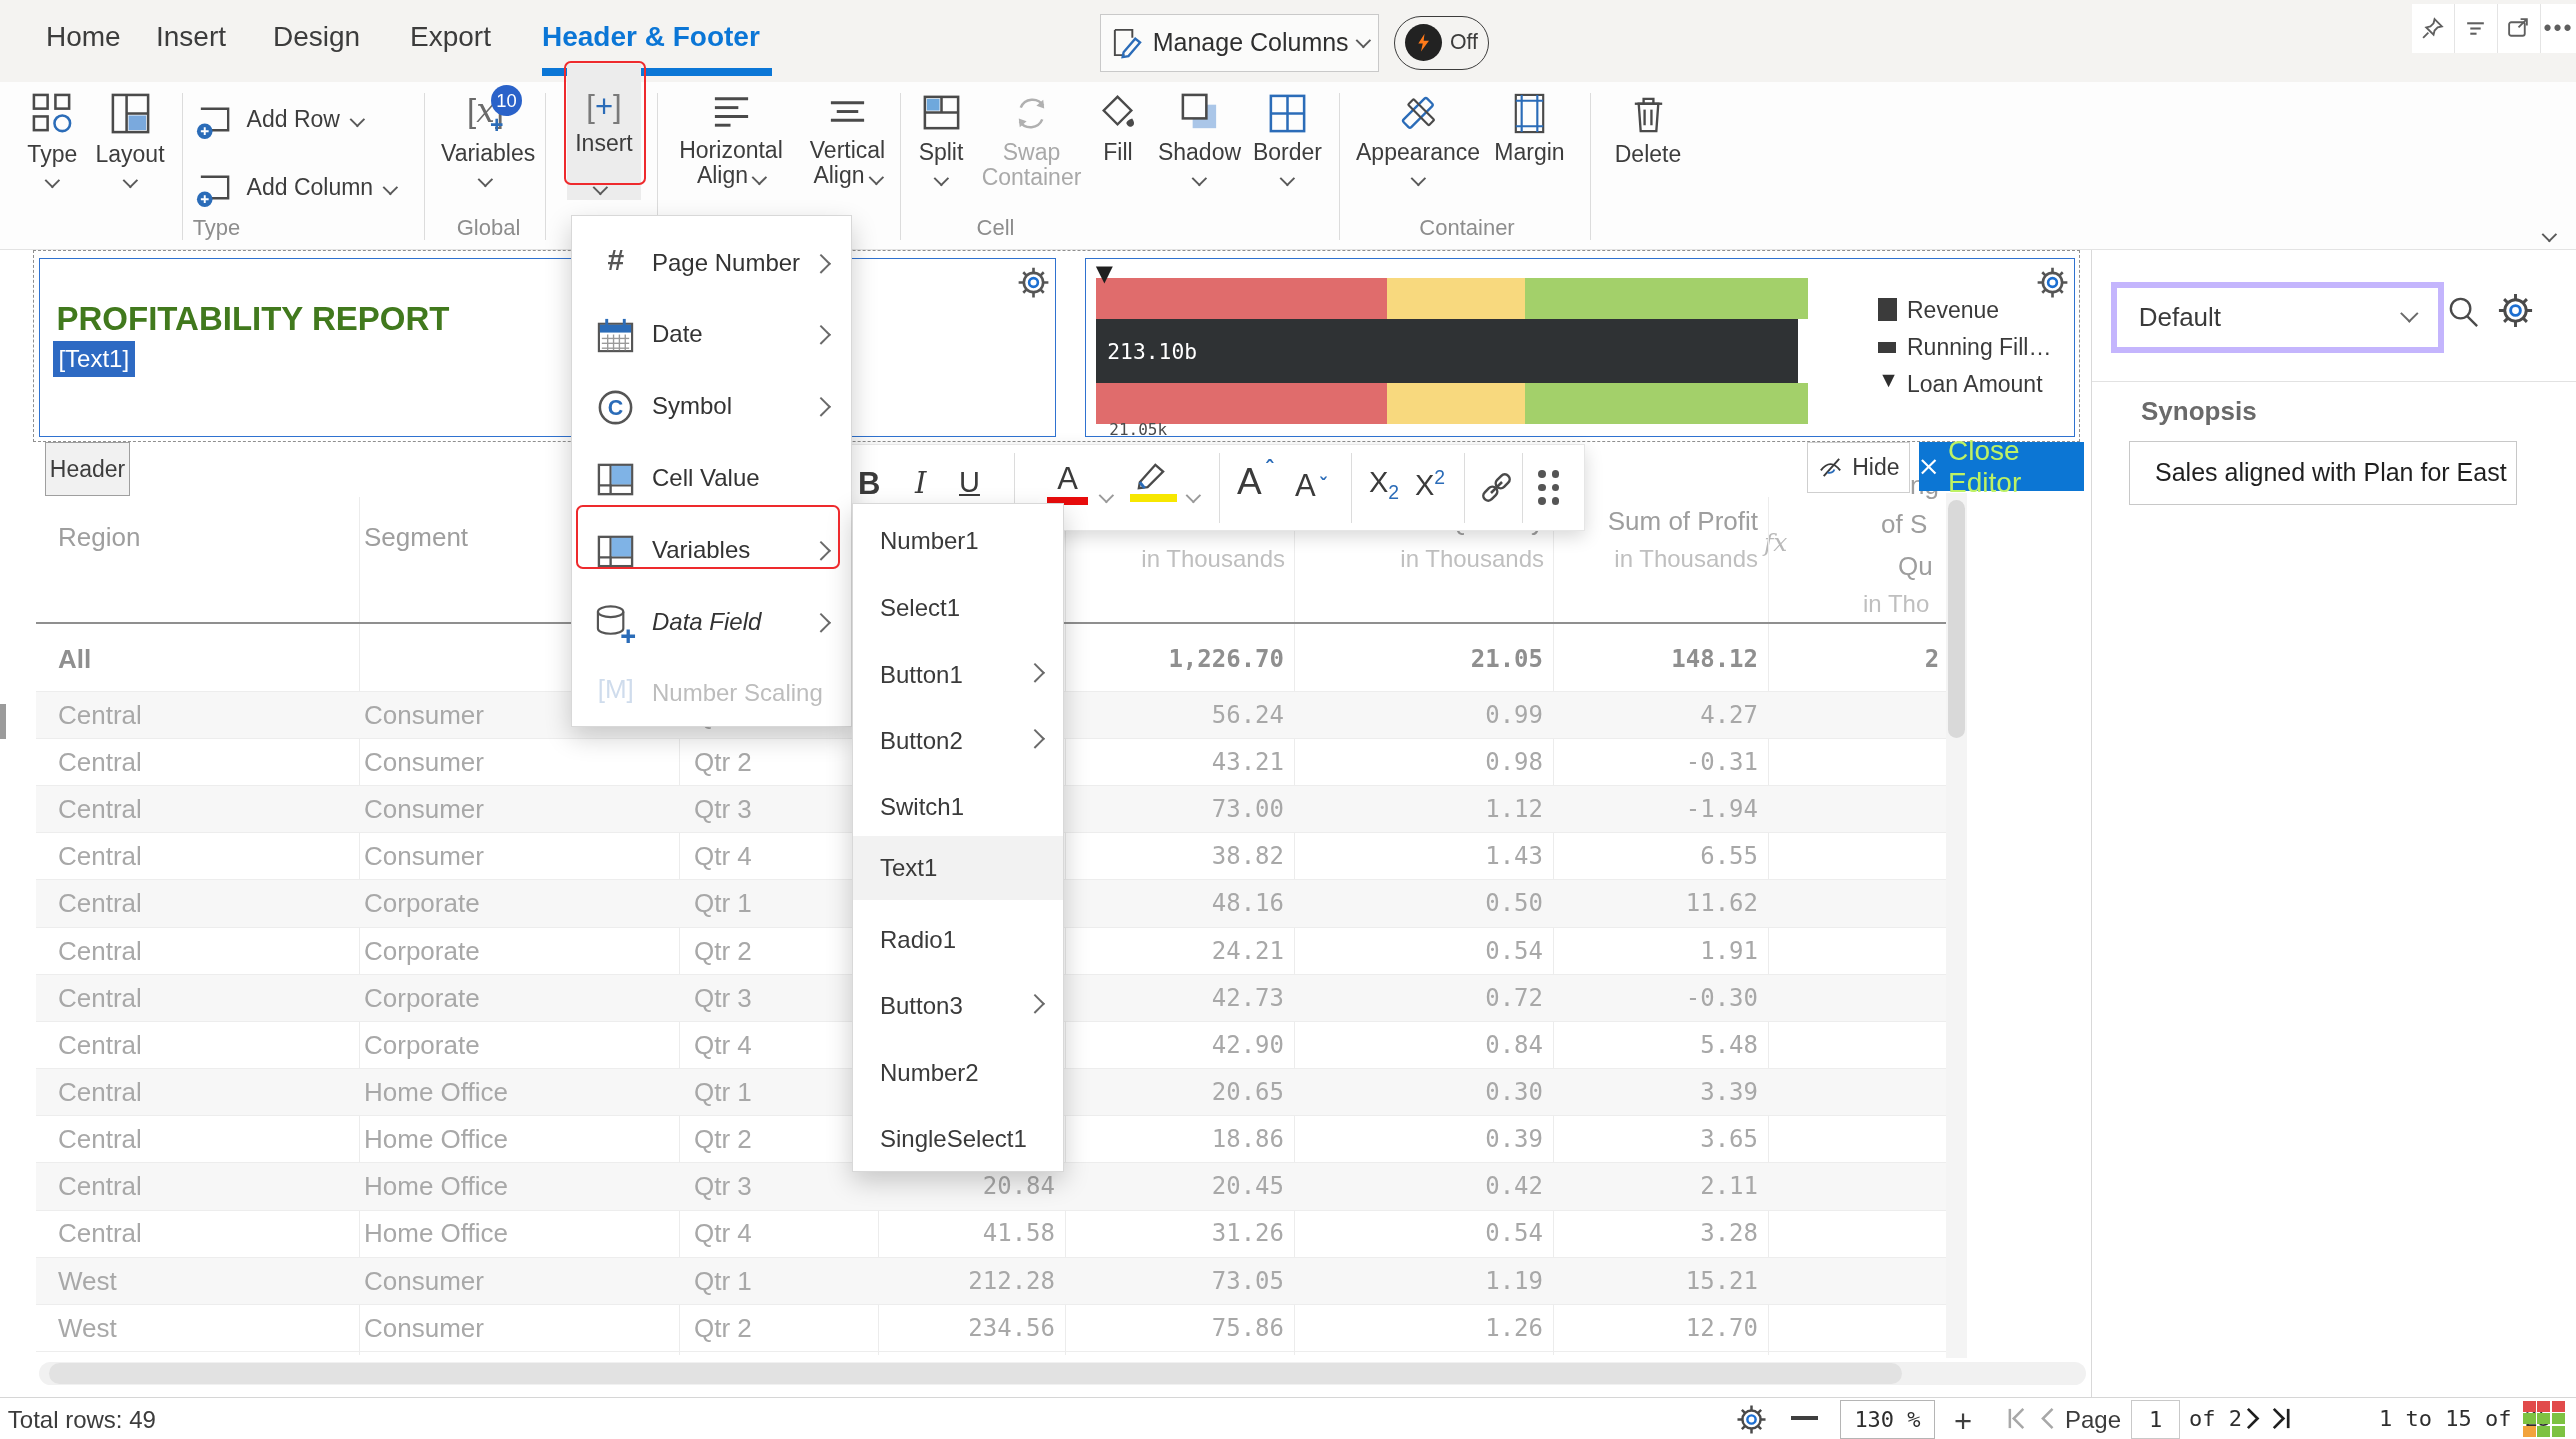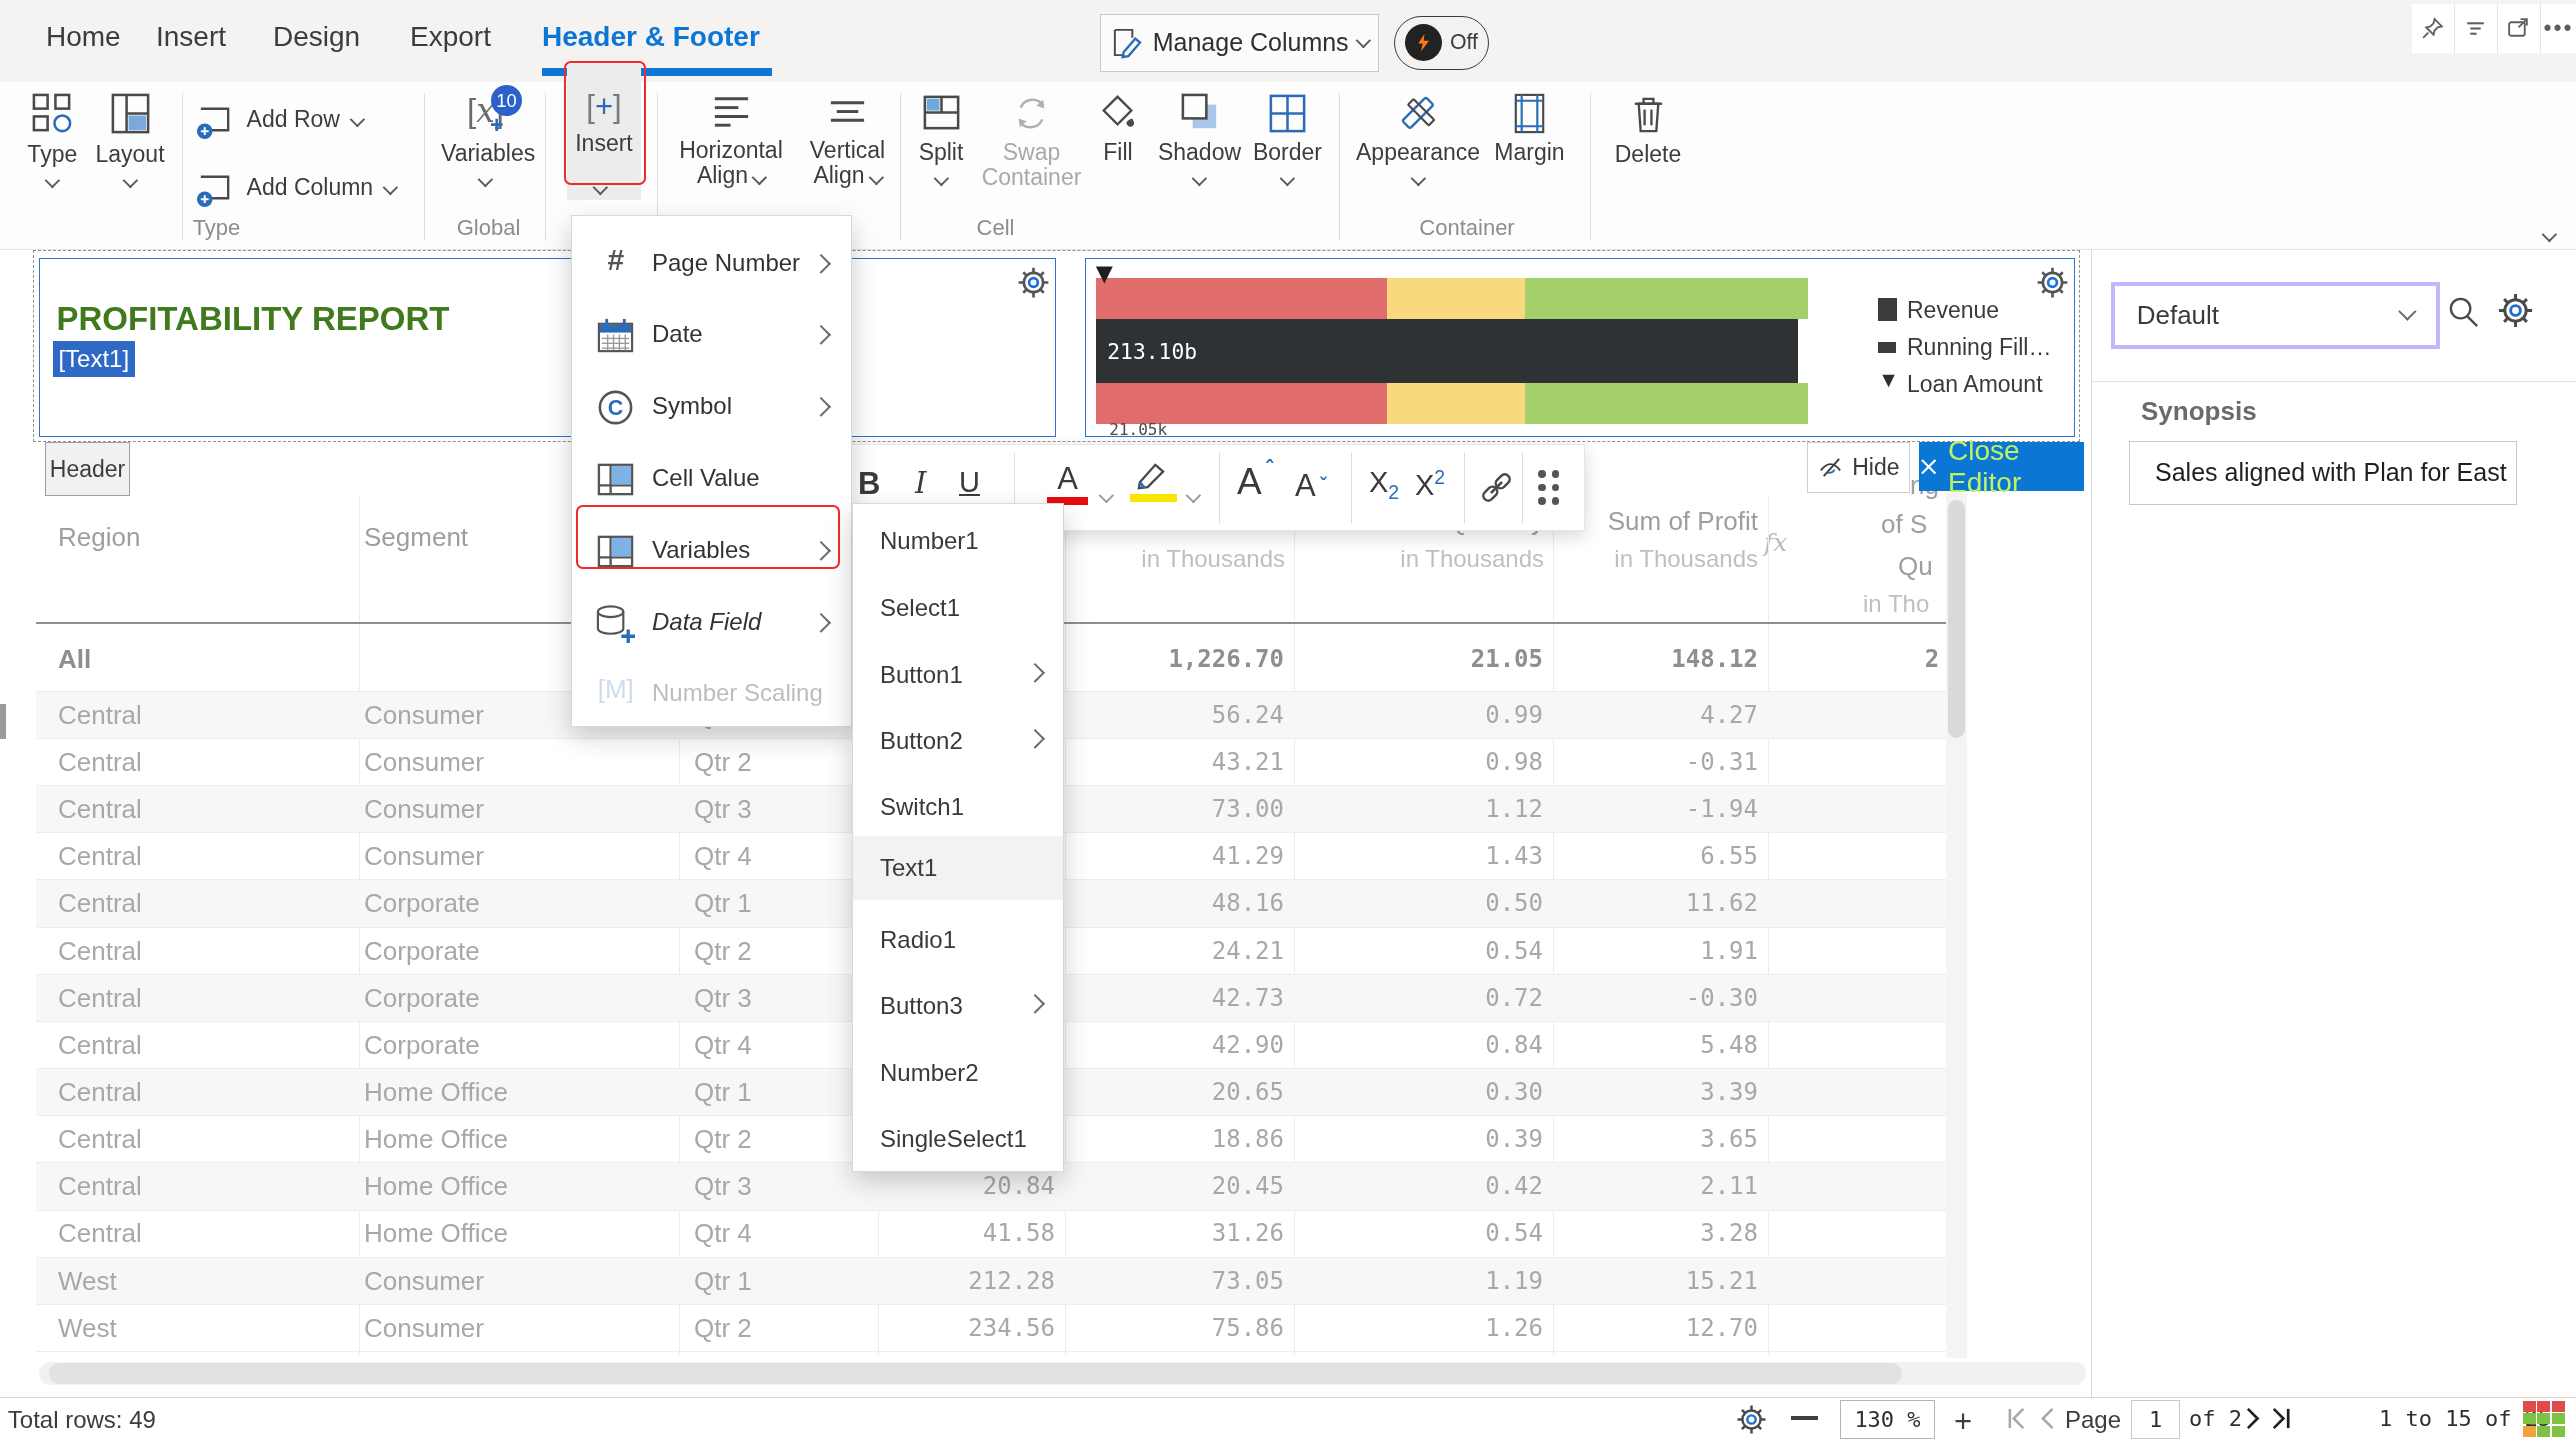--- a/index.html
+++ b/index.html
@@ -355,21 +355,21 @@
         <div style="position: absolute; line-height: 47px; white-space: nowrap; right: 662px; font-family: &quot;DejaVu Sans Mono&quot;, monospace; font-size: 24px; color: rgb(168, 168, 168); font-weight: normal;">73.00</div>
         <div style="position: absolute; line-height: 47px; white-space: nowrap; right: 403px; font-family: &quot;DejaVu Sans Mono&quot;, monospace; font-size: 24px; color: rgb(168, 168, 168); font-weight: normal;">1.12</div>
         <div style="position: absolute; line-height: 47px; white-space: nowrap; right: 188px; font-family: &quot;DejaVu Sans Mono&quot;, monospace; font-size: 24px; color: rgb(168, 168, 168); font-weight: normal;">-1.94</div>
       </div>
       <div style="position: absolute; left: 36px; top: 832px; width: 1910px; height: 1px; background: rgb(237, 237, 237);"></div>
       <div style="position: absolute; left: 36px; top: 833px; width: 1910px; height: 47px; overflow: hidden;">
         <div style="position: absolute; line-height: 47px; white-space: nowrap; left: 22px; font-size: 26px; color: rgb(168, 168, 168); font-weight: normal;">Central</div>
         <div style="position: absolute; line-height: 47px; white-space: nowrap; left: 328px; font-size: 26px; color: rgb(168, 168, 168); font-weight: normal;">Consumer</div>
         <div style="position: absolute; line-height: 47px; white-space: nowrap; left: 658px; font-size: 26px; color: rgb(168, 168, 168); font-weight: normal;">Qtr 4</div>
         <div style="position: absolute; line-height: 47px; white-space: nowrap; right: 891px; font-family: &quot;DejaVu Sans Mono&quot;, monospace; font-size: 24px; color: rgb(168, 168, 168); font-weight: normal;">3</div>
-        <div style="position: absolute; line-height: 47px; white-space: nowrap; right: 662px; font-family: &quot;DejaVu Sans Mono&quot;, monospace; font-size: 24px; color: rgb(168, 168, 168); font-weight: normal;">41.29</div>
+        <div style="position: absolute; line-height: 47px; white-space: nowrap; right: 662px; font-family: &quot;DejaVu Sans Mono&quot;, monospace; font-size: 24px; color: rgb(168, 168, 168); font-weight: normal;">38.82</div>
         <div style="position: absolute; line-height: 47px; white-space: nowrap; right: 403px; font-family: &quot;DejaVu Sans Mono&quot;, monospace; font-size: 24px; color: rgb(168, 168, 168); font-weight: normal;">1.43</div>
         <div style="position: absolute; line-height: 47px; white-space: nowrap; right: 188px; font-family: &quot;DejaVu Sans Mono&quot;, monospace; font-size: 24px; color: rgb(168, 168, 168); font-weight: normal;">6.55</div>
       </div>
       <div style="position: absolute; left: 36px; top: 879px; width: 1910px; height: 1px; background: rgb(237, 237, 237);"></div>
       <div style="position: absolute; left: 36px; top: 880px; width: 1910px; height: 47px; overflow: hidden; background: rgb(247, 247, 247);">
         <div style="position: absolute; line-height: 47px; white-space: nowrap; left: 22px; font-size: 26px; color: rgb(168, 168, 168); font-weight: normal;">Central</div>
         <div style="position: absolute; line-height: 47px; white-space: nowrap; left: 328px; font-size: 26px; color: rgb(168, 168, 168); font-weight: normal;">Corporate</div>
         <div style="position: absolute; line-height: 47px; white-space: nowrap; left: 658px; font-size: 26px; color: rgb(168, 168, 168); font-weight: normal;">Qtr 1</div>
         <div style="position: absolute; line-height: 47px; white-space: nowrap; right: 891px; font-family: &quot;DejaVu Sans Mono&quot;, monospace; font-size: 24px; color: rgb(168, 168, 168); font-weight: normal;">1</div>
         <div style="position: absolute; line-height: 47px; white-space: nowrap; right: 662px; font-family: &quot;DejaVu Sans Mono&quot;, monospace; font-size: 24px; color: rgb(168, 168, 168); font-weight: normal;">48.16</div>
@@ -674,21 +674,21 @@
       </div>
       <div style="position: absolute; left: 0px; top: 537px; width: 100%; height: 64px; background: transparent;">
         <div style="position: absolute; left: 27px; top: 17.5px; font-size: 24px; color: rgb(58, 58, 58); white-space: nowrap;">Number2</div>
       </div>
       <div style="position: absolute; left: 0px; top: 603px; width: 100%; height: 64px; background: transparent;">
         <div style="position: absolute; left: 27px; top: 17.5px; font-size: 24px; color: rgb(58, 58, 58); white-space: nowrap;">SingleSelect1</div>
       </div>
     </div>
 
   <div class="abs" style="left:2091px;top:250px;width:485px;height:1147px;background:#fff;border-left:1px solid #d9d9d9">
-    <div class="abs" style="left:19.4px;top:32px;width:321px;height:59px;border:4px solid #c4b5fd;background:#fff">
+    <div class="abs" style="left:19.4px;top:32px;width:321px;height:59px;border:6px solid #c4b5fd;background:#fff">
       <span style="position:absolute;left:21.3px;top:13.6px;font-size:26px;color:#3a3a3a">Default</span>
       <span class="chev" style="position:absolute;right:23px;top:19.4px;border-color:#6a6a6a"></span>
     </div>
     <span class="abs" style="left:353px;top:43px">
       <svg width="37" height="37" viewBox="0 0 38 38" fill="none" stroke="#4a4a4a" stroke-width="2.4">
           <circle cx="16" cy="16" r="10"></circle>
           <line x1="23" y1="24" x2="33" y2="34"></line>
         </svg>
     </span>
     <span class="abs" style="left:404px;top:41px">

